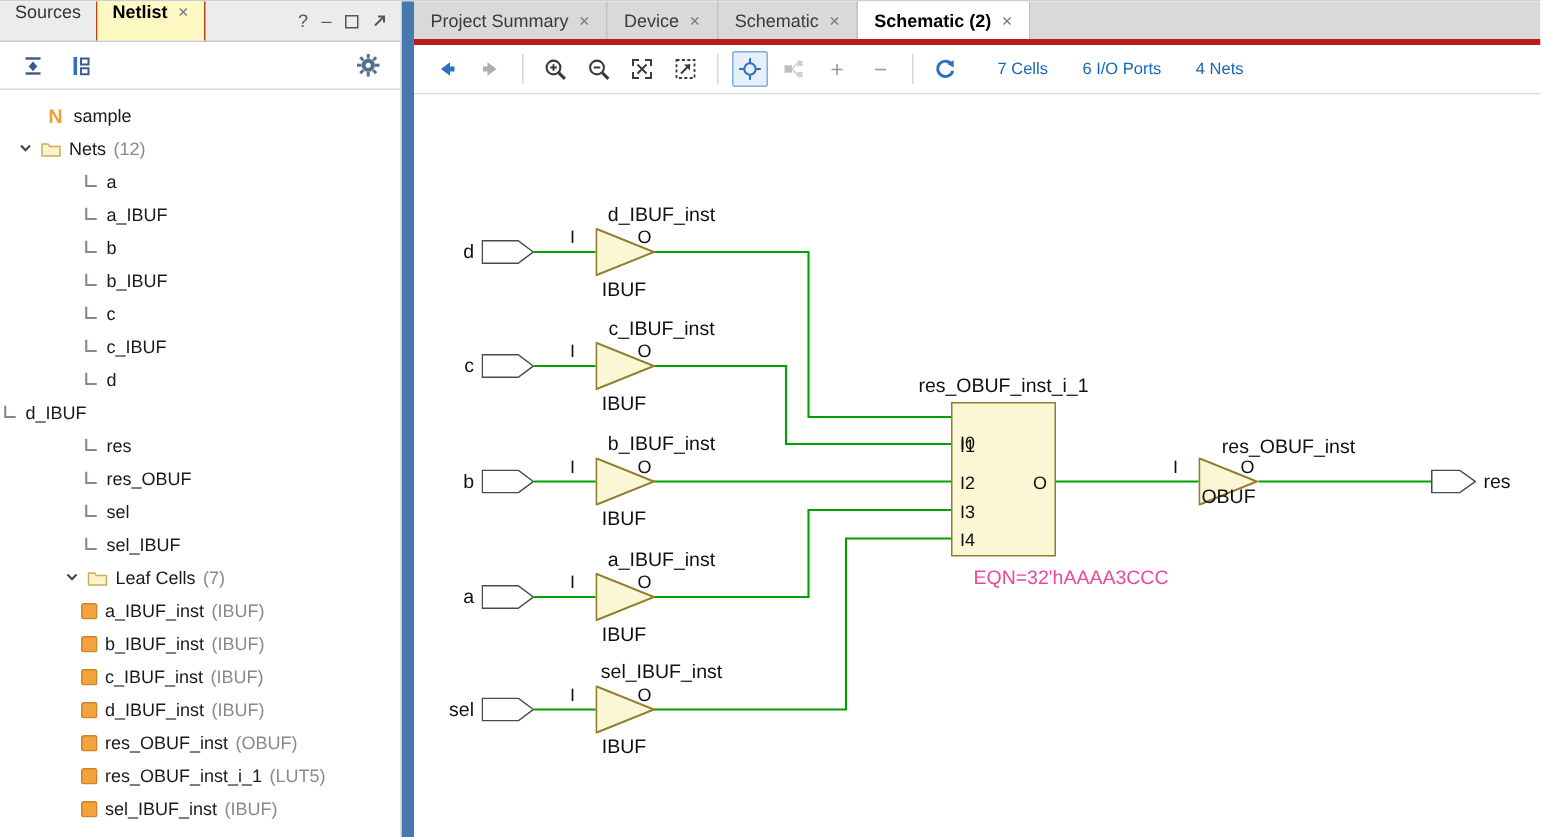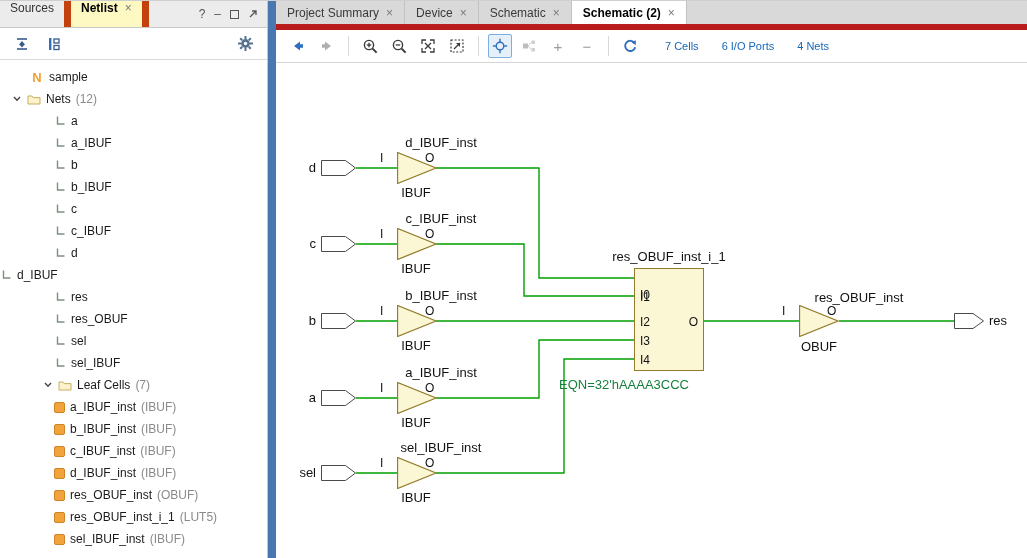--- a/index.html
+++ b/index.html
@@ -7,41 +7,41 @@
   body{font-family:"Liberation Sans",sans-serif;font-size:12px;color:#222;background:#fff}
   :root{
     --wire:#00A000; --cell-fill:#FBF7D5; --cell-stroke:#937C2B;
     --link:#1667B8; --splitter:#4779B0; --sel-bg:#E6F0FA; --sel-border:#7FAFE0;
   }
   .app{display:flex;width:1027px;height:558px;border-top:1px solid #cfcfcf}
 
   
   .left-pane{width:268px;display:flex;flex-direction:column;background:#fff;border-right:1px solid #c6c6c6}
   .pane-tabs{height:27px;display:flex;align-items:stretch;background:#ececec;border-bottom:1px solid #c9c9c9;flex:none}
-  .ptab{display:flex;align-items:flex-start;padding:0 10px;color:#333;border-right:7px solid #c2410c;cursor:default;white-space:nowrap}
+  .ptab{display:flex;align-items:flex-end;padding:12px 10px;color:#333;border-right:1px solid #c2410c;cursor:default;white-space:nowrap}
   .ptab.active{background:#fef9c3;font-weight:bold;color:#000}
   .tab-close{margin-left:7px;color:#7a7a7a;font-weight:normal;font-size:12px;cursor:pointer}
   .pane-winicons{margin-left:auto;display:flex;align-items:center;gap:9px;padding-right:9px;color:#555}
   .pane-winicons span{display:inline-flex;align-items:center;justify-content:center;cursor:pointer}
   .maxbox{width:9px;height:9px;border:1px solid #555}
   .pane-toolbar{height:32px;display:flex;align-items:center;padding:0 12px;gap:12px;border-bottom:1px solid #dadada;flex:none}
   .tbtn{display:inline-flex;align-items:center;justify-content:center;width:20px;height:20px;cursor:pointer}
   .gear{margin-left:auto}
   .tree{flex:1;overflow:hidden;padding-top:6px}
   .trow{height:22px;display:flex;align-items:center;gap:5px;white-space:nowrap;cursor:default}
   .tlabel{color:#1a1a1a}
   .tcount,.ttype{color:#8a8a8a}
   .nicon{color:#F0A030;font-weight:bold;font-size:13px;width:14px;display:inline-block;text-align:center}
 
   
   .splitter{width:8px;background:var(--splitter);cursor:col-resize;flex:none}
 
   
   .right-pane{flex:1;display:flex;flex-direction:column;background:#fff;min-width:0}
-  .doc-tabs{height:29px;background:#d9d9d9;display:flex;border-bottom:6px solid #b91c1c;flex:none}
+  .doc-tabs{height:29px;background:#d9d9d9;display:flex;border-bottom:4px solid #b91c1c;flex:none}
   .dtab{display:flex;align-items:center;padding:0 11px;border-right:1px solid #c2c2c2;color:#3a3a3a;cursor:default;white-space:nowrap}
   .dtab.active{background:#fff;font-weight:bold;color:#000}
   .doc-toolbar{height:33px;display:flex;align-items:center;padding:0 10px;border-bottom:1px solid #d6d6d6;gap:5px;flex:none}
   .ticon{width:24px;height:24px;display:flex;align-items:center;justify-content:center;border-radius:2px;cursor:pointer;color:#9a9a9a;font-size:15px}
   .ticon.selected{background:var(--sel-bg);border:1px solid var(--sel-border)}
   .tsep{width:1px;height:20px;background:#d8d8d8;margin:0 4px}
   .tlink{color:var(--link);margin-left:18px;cursor:pointer;font-size:11px}
 
   
   .canvas{position:relative;flex:1;background:#fff;overflow:hidden}
@@ -51,21 +51,21 @@
   .port-shape polygon{fill:#fff;stroke:#4a4a4a;stroke-width:1}
   .buf polygon{fill:var(--cell-fill);stroke:var(--cell-stroke);stroke-width:1.3}
   .lut{position:absolute;background:var(--cell-fill);border:1px solid var(--cell-stroke)}
   .lut-pin{position:absolute;left:5px;font-size:12px;color:#111;line-height:14px}
   .lut-out{position:absolute;right:5px;font-size:12px;color:#111;line-height:14px}
   .inst-name{position:absolute;font-size:13px;color:#111;text-align:center;line-height:16px}
   .pin-label{position:absolute;font-size:12px;color:#111;line-height:15px}
   .buf-type{position:absolute;text-align:center;font-size:13px;color:#111;line-height:16px}
   .port-label{position:absolute;font-size:13px;color:#111;line-height:18px}
   .port-label.in{left:0;width:40px;text-align:right}
-  .eqn{position:absolute;font-size:13px;color:#15803d;text-align:left;line-height:16px}
+  .eqn{position:absolute;font-size:13px;color:#ec4899;text-align:right;line-height:16px}
 </style>
 </head>
 <body>
 
 <div class="app">
 
   <div class="left-pane">
     <div class="pane-tabs">
       <div class="ptab">
         <span>Sources</span>
@@ -391,21 +391,21 @@
         <div class="lut-out" style="top:46px">O</div>
       </div>
       <div class="eqn" style="left:283px;top:314px;width:220px">EQN=32'hAAAA3CCC</div>
 
       <div class="inst-name" style="left:498px;top:227px;width:170px">res_OBUF_inst</div>
       <div class="pin-label" style="left:506px;top:241px">I</div>
       <svg class="buf" style="left:523px;top:242px" width="40" height="32">
         <polygon points="0.5,0.5 0.5,31.5 39,16"></polygon>
       </svg>
       <div class="pin-label" style="left:551px;top:241px">O</div>
-      <div class="buf-type" style="left:503px;top:276px;width:80px">OBUF</div>
+      <div class="buf-type" style="left:503px;top:260px;width:80px">OBUF</div>
 
       <svg class="port-shape" style="left:678px;top:250px" width="30" height="16">
         <polygon points="0.5,0.5 19,0.5 29.5,8 19,15.5 0.5,15.5"></polygon>
       </svg>
       <div class="port-label" style="left:713px;top:249px">res</div>
     <div class="port-label in" style="top: 96px;">d</div>
         <svg class="port-shape" style="left:45px;top:97px" width="35" height="16">
           <polygon points="0.5,0.5 24.5,0.5 34.5,8 24.5,15.5 0.5,15.5"></polygon>
         </svg>
         <svg class="buf" style="left:121px;top:89px" width="40" height="32">

